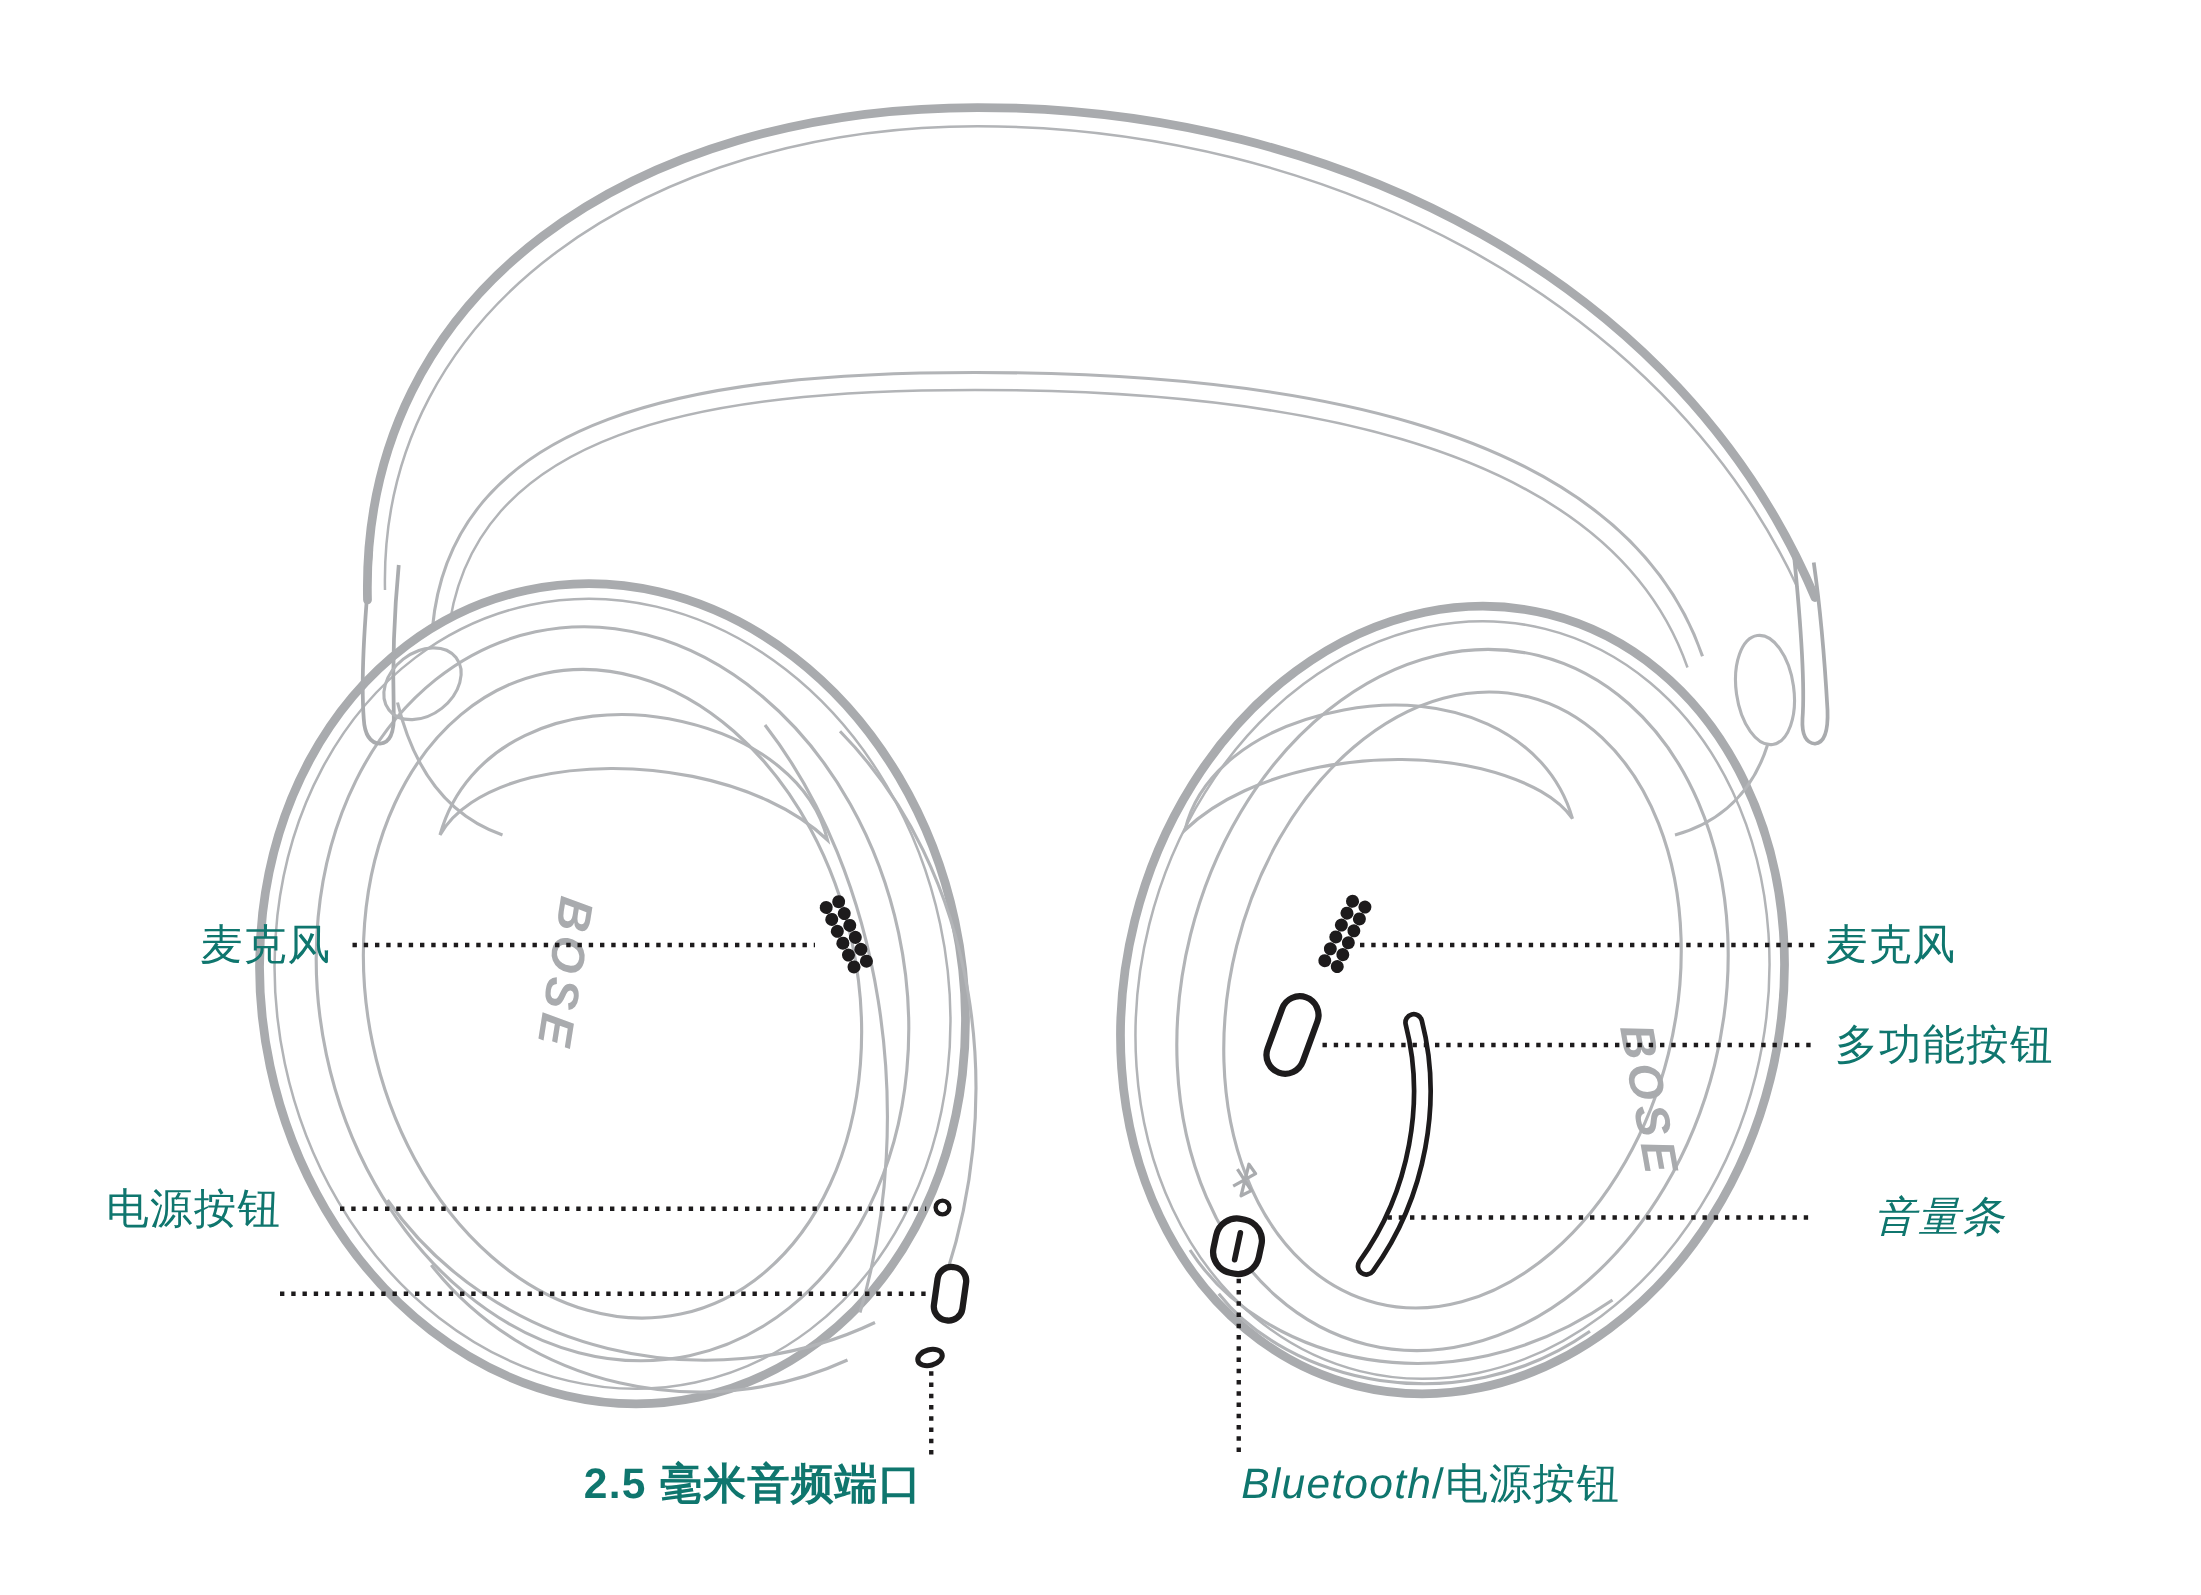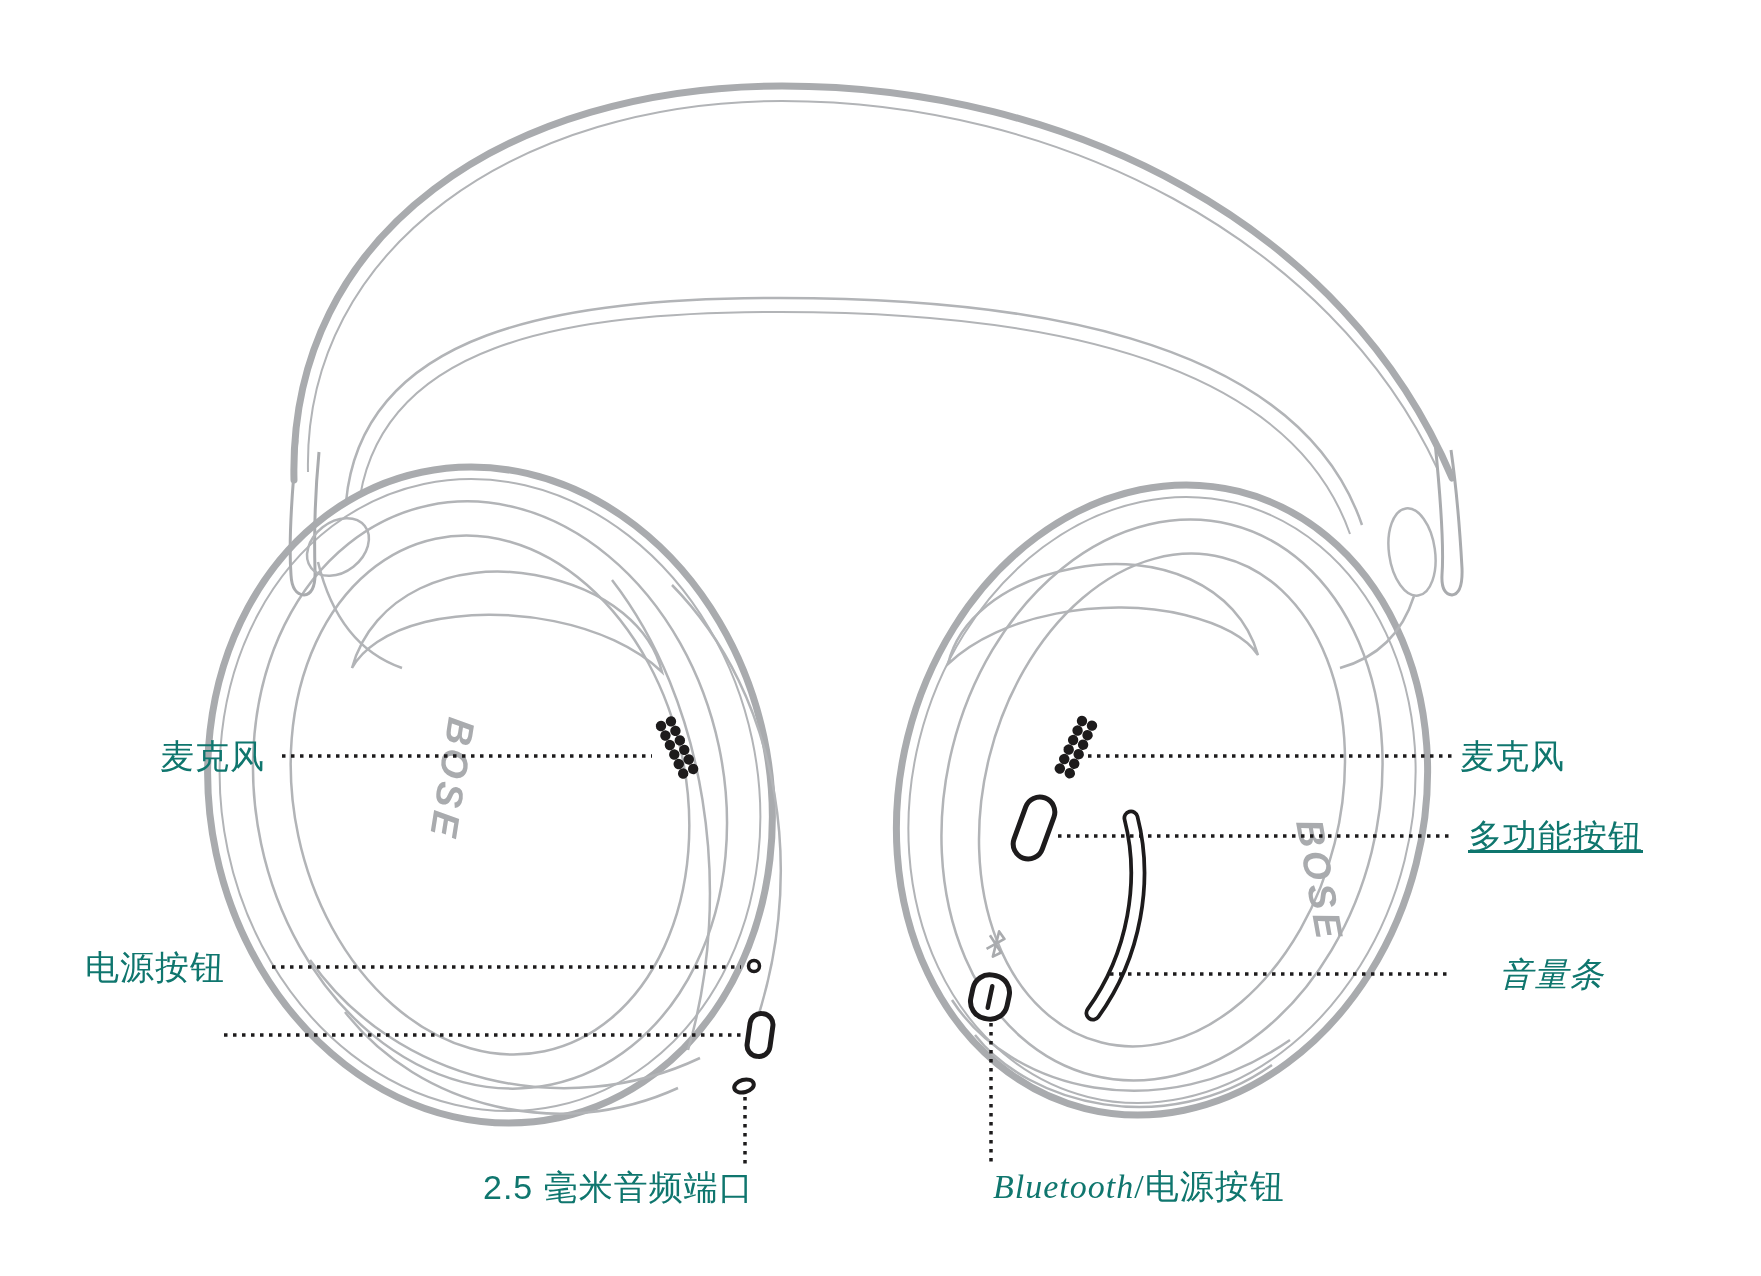--- a/index.html
+++ b/index.html
@@ -149,25 +149,25 @@
       <line x1="1110" y1="974" x2="1452" y2="974"></line>
       <line x1="991" y1="1023" x2="991" y2="1164"></line>
     </g>
   </svg>
 
   <div class="callout-label" style="left:160px; top:737px;">麦克风</div>
 
   <div class="callout-label" style="left:85px; top:948px;">电源按钮</div>
 
 
-  <div class="callout-label" style="left:483px; top:1168px;">2.5 毫米音频端口</div>
+  <div class="callout-label" style="left:467px; top:1168px;font-weight:bold;">2.5 毫米音频端口</div>
 
   <div class="callout-label" style="left:1460px; top:737px;">麦克风</div>
 
-  <div class="callout-label" style="left:1468px; top:817px;text-decoration:underline;">多功能按钮</div>
+  <div class="callout-label" style="left:1468px; top:817px;">多功能按钮</div>
 
   <div class="callout-label" style="left:1499px; top:955px;font-style:italic;">音量条</div>
 
-  <div class="callout-label" style="left:993px; top:1168px;font-family:Liberation Serif, serif;">
+  <div class="callout-label" style="left:993px; top:1168px;">
     <span class="italic">Bluetooth</span><span>/电源按钮</span>
   </div>
 
 </div>
 
 </body></html>

